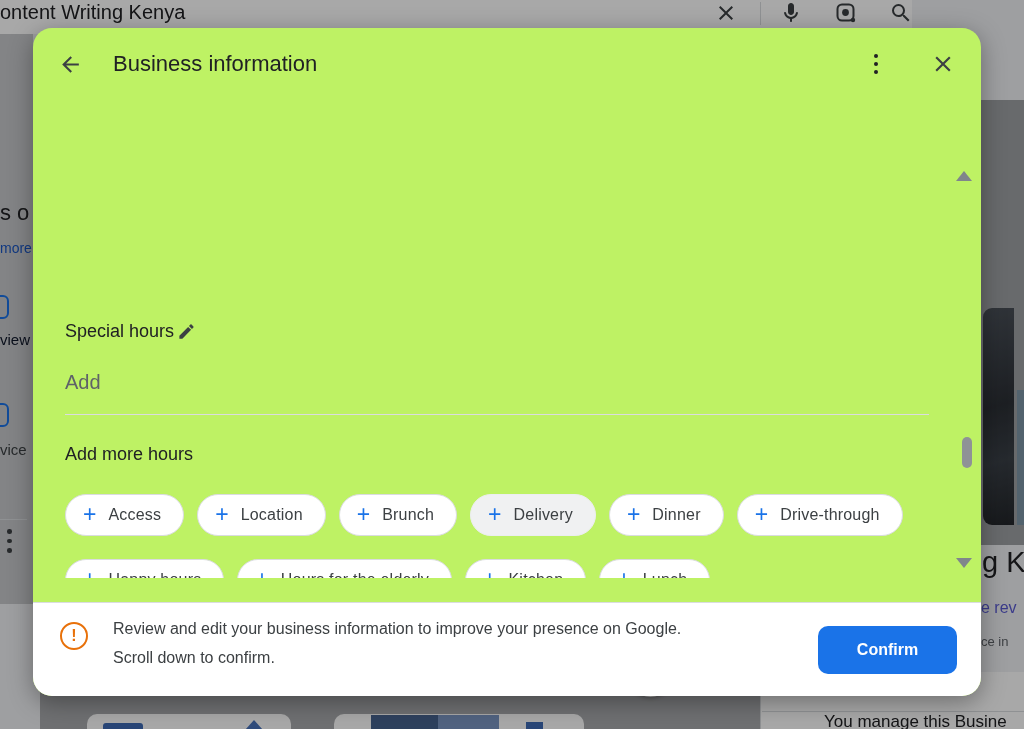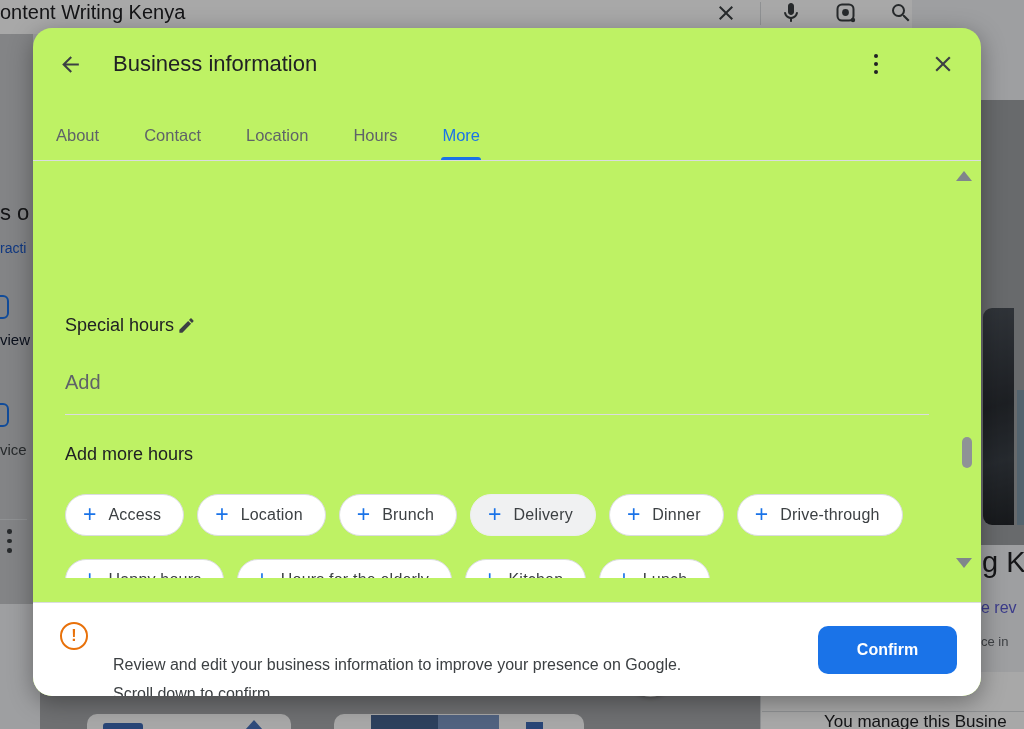--- a/index.html
+++ b/index.html
@@ -81,21 +81,21 @@
 
   
   .sb-arrow { position:absolute; left:923px; width:0; height:0; border-left:8px solid transparent; border-right:8px solid transparent; cursor:pointer; }
   .sb-up { top:143px; border-bottom:10px solid #80868b; }
   .sb-down { top:530px; border-top:10px solid #80868b; }
   .sb-thumb { position:absolute; left:929px; top:409px; width:10px; height:31px; border-radius:5px; background:#8f9296; cursor:grab; }
 
   .footer { position:absolute; left:0; bottom:0; width:948px; height:94px; border-top:1px solid #dadce0; background:#fff; }
   .warn { position:absolute; left:27px; top:19px; width:28px; height:28px; border:2.5px solid #e8710a; border-radius:50%;
           color:#e8710a; font-weight:bold; font-size:16px; display:flex; align-items:center; justify-content:center; }
-  .foot-msg { position:absolute; left:80px; top:11px; max-width:580px; font-size:16px; line-height:29px; color:#3c4043;margin-top:36px; }
+  .foot-msg { position:absolute; left:80px; top:11px; max-width:580px; font-size:16px; line-height:29px; color:#3c4043; }
   .confirm { position:absolute; right:24px; top:23px; width:139px; height:48px; border:none; border-radius:10px;
              background:#1a73e8; color:#fff; font-size:16px; font-weight:600; font-family:inherit; cursor:pointer; }
 </style>
 </head>
 <body>
 
 <div id="screen">
 
   <div class="bg">
     <div class="bg-topbar">
@@ -122,21 +122,21 @@
         <svg viewBox="0 0 24 24">
             <path fill="#3c4043" d="M15.5 14h-.79l-.28-.27A6.47 6.47 0 0016 9.5 6.5 6.5 0 109.5 16c1.61 0 3.09-.59 4.23-1.57l.27.28v.79l5 4.99L20.49 19l-4.99-5zm-6 0C7.01 14 5 11.99 5 9.5S7.01 5 9.5 5 14 7.01 14 9.5 11.99 14 9.5 14z"></path>
           </svg>
       </div>
     </div>
 
     <div class="bg-left-strip"></div>
     <div class="bg-right-strip"></div>
 
     <div class="frag" style="left:0;top:200px;font-size:22px;color:#202124">s o</div>
-    <div class="frag" style="left:0;top:240px;font-size:14px;color:#1a56c4">racti</div>
+    <div class="frag" style="left:0;top:240px;font-size:14px;color:#1a56c4">more</div>
     <div class="bg-bracket" style="top:295px"></div>
     <div class="frag" style="left:0;top:331px;font-size:15px;color:#0f172a">view</div>
     <div class="bg-bracket" style="top:403px"></div>
     <div class="frag" style="left:0;top:441px;font-size:15px;color:#3c4043">vice</div>
     <div class="bg-hdiv" style="left:0;top:519px;width:27px"></div>
     <div class="bg-kebab">
         <i></i>
         <i></i>
         <i></i>
       </div>
@@ -184,30 +184,23 @@
           <i></i>
           <i></i>
         </span>
     </button>
     <button class="mh-btn mh-close">
       <svg width="26" height="26" viewBox="0 0 24 24">
           <path fill="#3c4043" d="M19 6.41L17.59 5 12 10.59 6.41 5 5 6.41 10.59 12 5 17.59 6.41 19 12 13.41 17.59 19 19 17.59 13.41 12z"></path>
         </svg>
     </button>
 
-    <div class="tabs">
-        <button class="tab">About</button>
-        <button class="tab">Contact</button>
-        <button class="tab">Location</button>
-        <button class="tab">Hours</button>
-        <button class="tab active">More</button>
-      </div>
 
     <div class="content">
-      <div class="sec-h" style="top:154px">
+      <div class="sec-h" style="top:160px">
         <span>Special hours</span>
         <button class="edit-btn">
           <svg width="19" height="19" viewBox="0 0 24 24">
               <path fill="#3c4043" d="M3 17.25V21h3.75L17.81 9.94l-3.75-3.75L3 17.25zM20.71 7.04c.39-.39.39-1.02 0-1.41l-2.34-2.34c-.39-.39-1.02-.39-1.41 0l-1.83 1.83 3.75 3.75 1.83-1.83z"></path>
             </svg>
         </button>
       </div>
       <button class="add-link">Add</button>
       <div class="divider" style="top:253px"></div>
 

